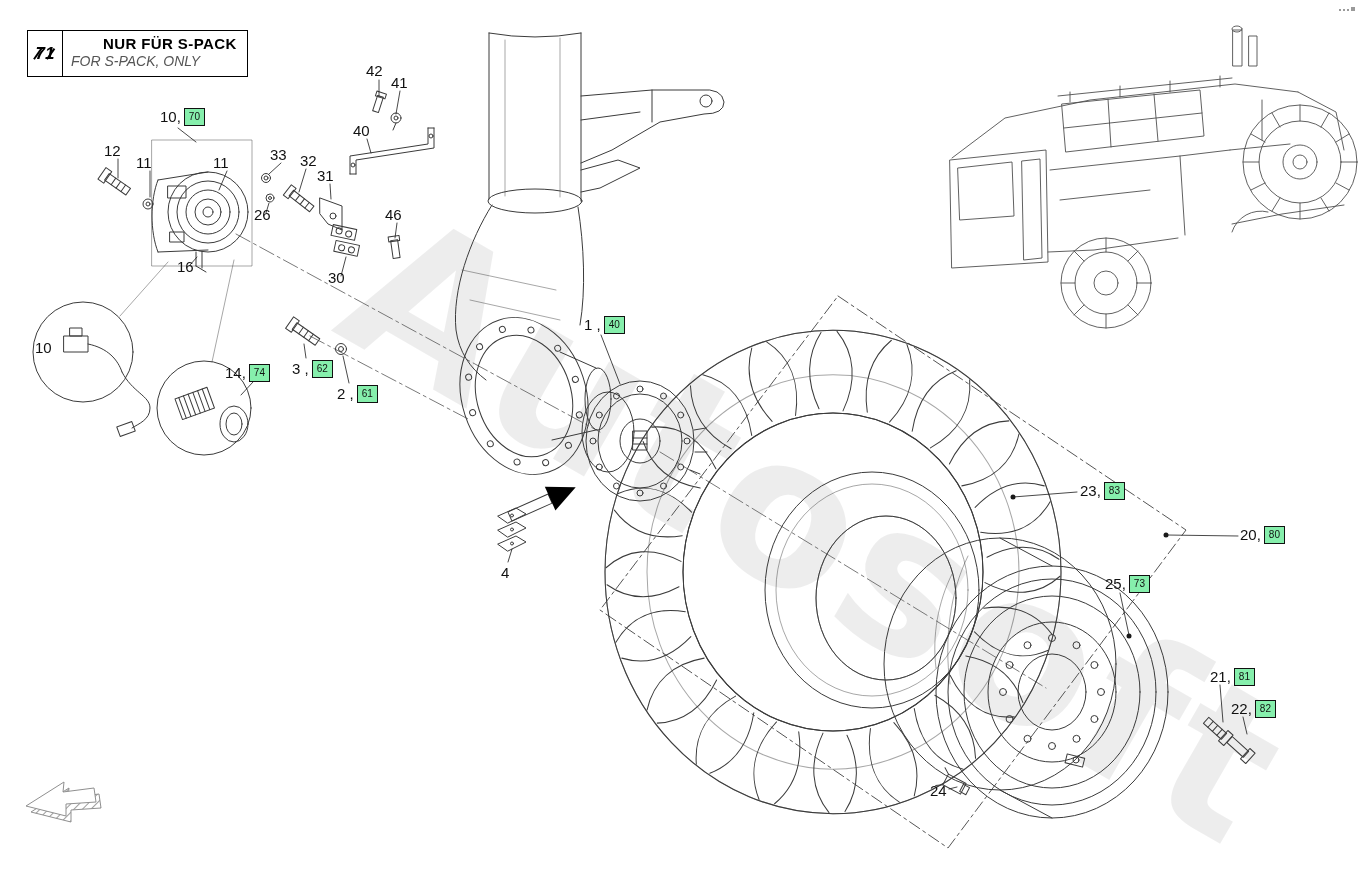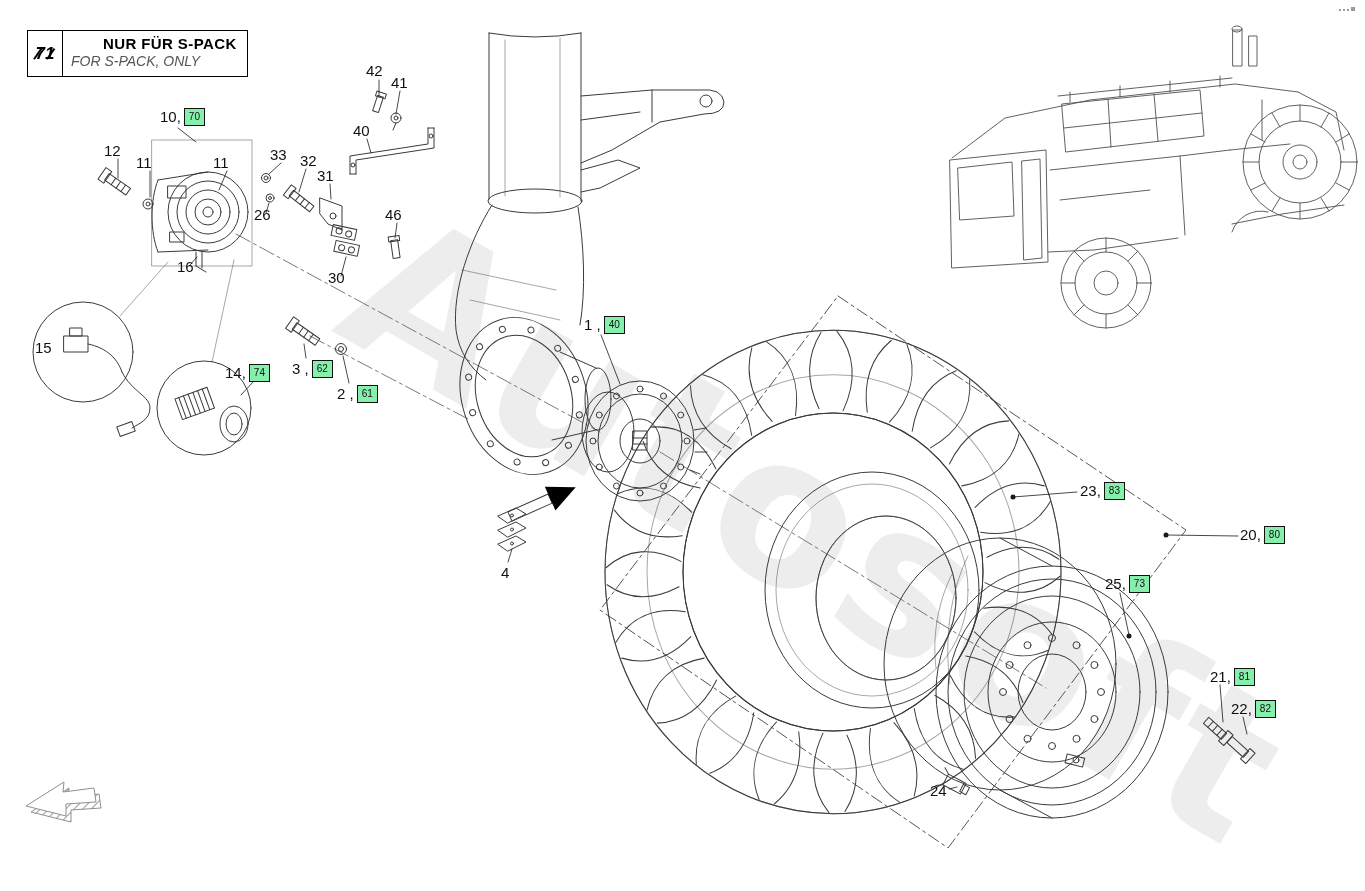--- a/index.html
+++ b/index.html
@@ -529,21 +529,21 @@
 <div class="callout" style="left:385px;top:206px">
     <span>46</span>
   </div>
 <div class="callout" style="left:328px;top:269px">
     <span>30</span>
   </div>
 <div class="callout" style="left:177px;top:258px">
     <span>16</span>
   </div>
 <div class="callout" style="left:35px;top:339px">
-    <span>15</span>
+    <span>10</span>
   </div>
 <div class="callout" style="left:225px;top:364px">
     <span>14,</span>
     <span class="boxed">74</span>
   </div>
 <div class="callout" style="left:292px;top:360px">
     <span>3 ,</span>
     <span class="boxed">62</span>
   </div>
 <div class="callout" style="left:337px;top:385px">

